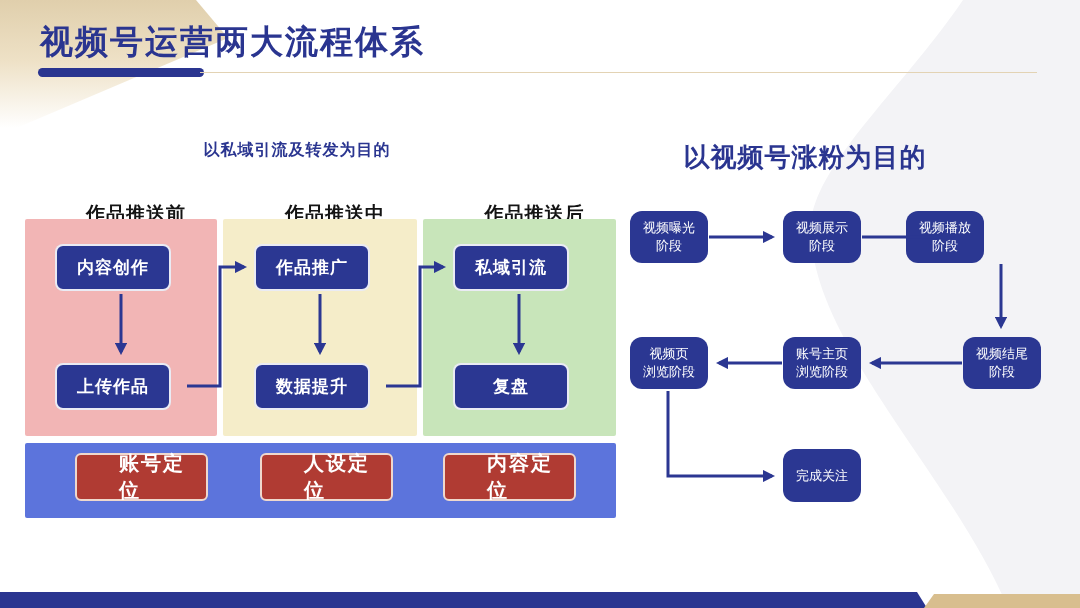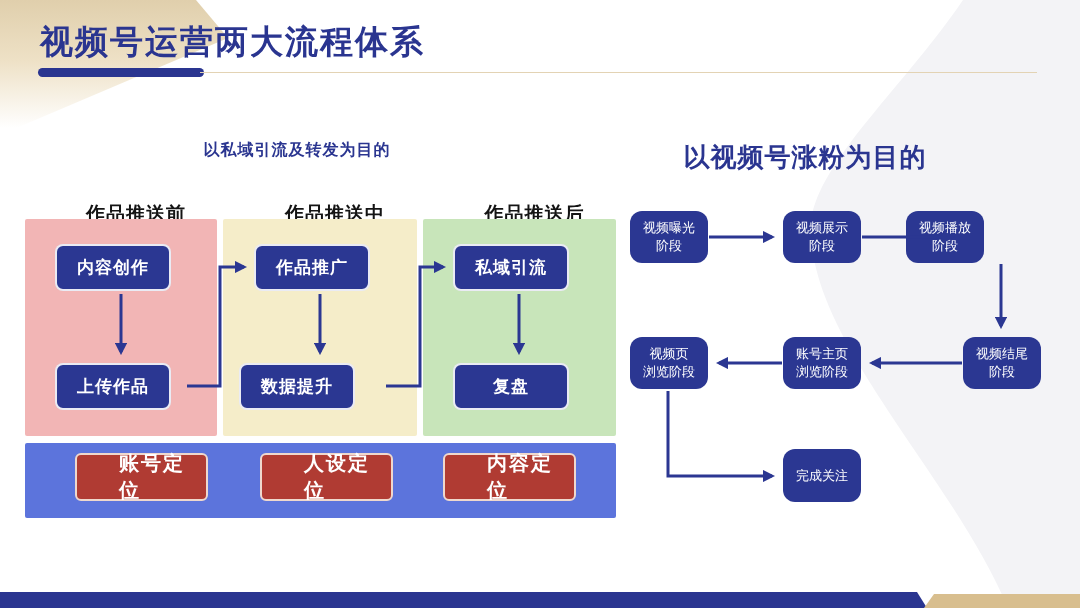--- a/index.html
+++ b/index.html
@@ -116,21 +116,21 @@
   <h3 class="col-header" style="left:223px;width:194px;">作品推送中</h3>
   <h3 class="col-header" style="left:423px;width:193px;">作品推送后</h3>
 
   <div class="column pink"></div>
   <div class="column cream"></div>
   <div class="column green"></div>
 
   <div class="nbox" style="left:55px;top:244px;">内容创作</div>
   <div class="nbox" style="left:55px;top:363px;">上传作品</div>
   <div class="nbox" style="left:254px;top:244px;">作品推广</div>
-  <div class="nbox" style="left:239px;top:363px;">数据提升</div>
+  <div class="nbox" style="left:254px;top:363px;">数据提升</div>
   <div class="nbox" style="left:453px;top:244px;">私域引流</div>
   <div class="nbox" style="left:453px;top:363px;">复盘</div>
 
   <div class="foundation-bar"></div>
   <div class="rbox" style="left:75px;">账号定位</div>
   <div class="rbox" style="left:260px;">人设定位</div>
   <div class="rbox" style="left:443px;">内容定位</div>
 
   <h2 class="sys-heading right">以视频号涨粉为目的</h2>
 

